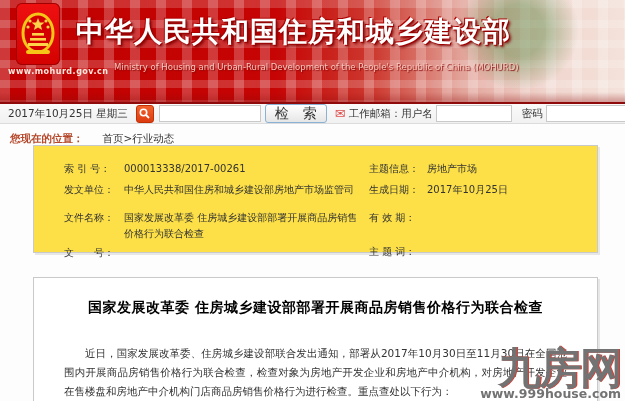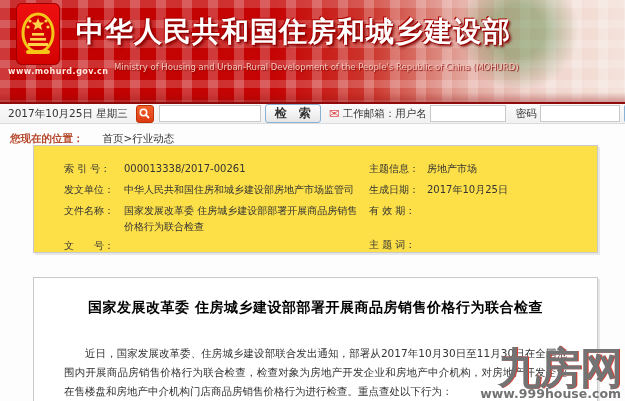--- a/index.html
+++ b/index.html
@@ -51,41 +51,41 @@
   .magnifier-btn {
     width:18px; height:18px; border-radius:3px; margin-right:5px; flex:0 0 auto;
     background:linear-gradient(#f2622d,#dc3c10); border:1px solid #c13005;
     display:flex; align-items:center; justify-content:center; cursor:pointer;
   }
   .tb-input {
     height:17px; border:1px solid #c9c9c9; background:#fff; font-size:10px; padding:0 3px;
   }
   .search-input { width:102px; }
   .tb-btn {
-    height:19px; margin:8px 4px; padding:0 9px; font-size:12px; color:#333; cursor:pointer;
-    border:1px solid #89b2d4; border-radius:3px; background:linear-gradient(#ffffff,#e6e6e6);font-weight:bold;
+    height:19px; margin:8px 4px; padding:0 9px; font-size:14px; color:#333; cursor:pointer;
+    border:1px solid #89b2d4; border-radius:3px; background:linear-gradient(#ffffff,#e6e6e6);
   }
   .mail-icon { color:#e05050; font-size:13px; margin:0 3px 0 4px; }
   .user-input { width:76px; margin-left:3px; }
   .pwd-label { margin-left:10px; margin-right:3px; }
   .pwd-input { width:80px; }
   
   .breadcrumb { height:28px; line-height:28px; padding-left:10px; font-size:10.5px; background:#fdfdfd; }
   .crumb-label { color:#b5472a; font-weight:bold; }
   .crumb-path { color:#333; cursor:pointer;margin-left:19px; }
   
   .meta-box {
     position:absolute; left:33px; width:565px; top:145px; height:108px;
     background:#fde047; border:1px solid #c9c9c9; box-shadow:2px 2px 0 #e7e7e7;
   }
   .meta-col { position:absolute; top:12px; font-size:10px; }
   .meta-col.left { left:30px; width:300px; }
   .meta-col.right { left:335px; width:220px; }
   .meta-row { display:flex; align-items:flex-start; min-height:21px; line-height:16px; padding-top:3px; }
-  .meta-row.tall { min-height:34px; }
+  .meta-row.tall { min-height:34px;margin-top:7px; }
   .meta-label { flex:0 0 auto; width:60px; color:#333; white-space:nowrap; }
   .meta-col.right .meta-label { width:58px; }
   .meta-value { color:#333; }
   
   .doc-box {
     position:absolute; left:33px; width:565px; top:277px; height:220px;
     background:#fff; border:1px solid #c9c9c9; box-shadow:2px 2px 0 #e7e7e7;
   }
   .doc-title {
     margin-top:21px; text-align:center; font-size:14px; font-weight:bold; color:#000;

